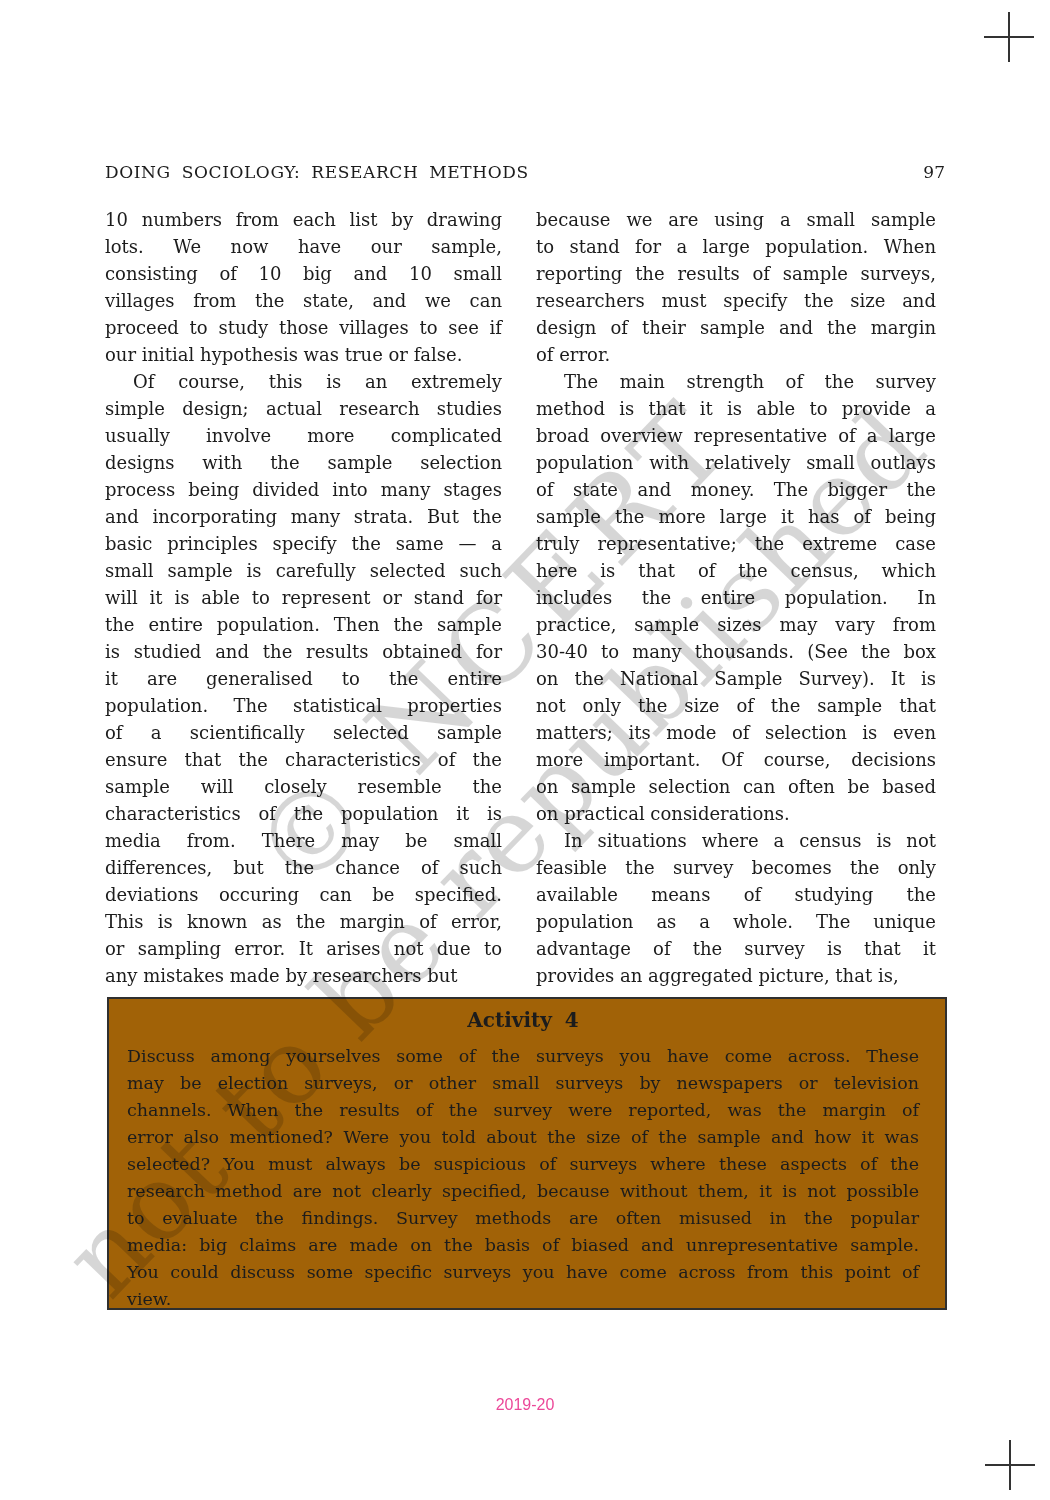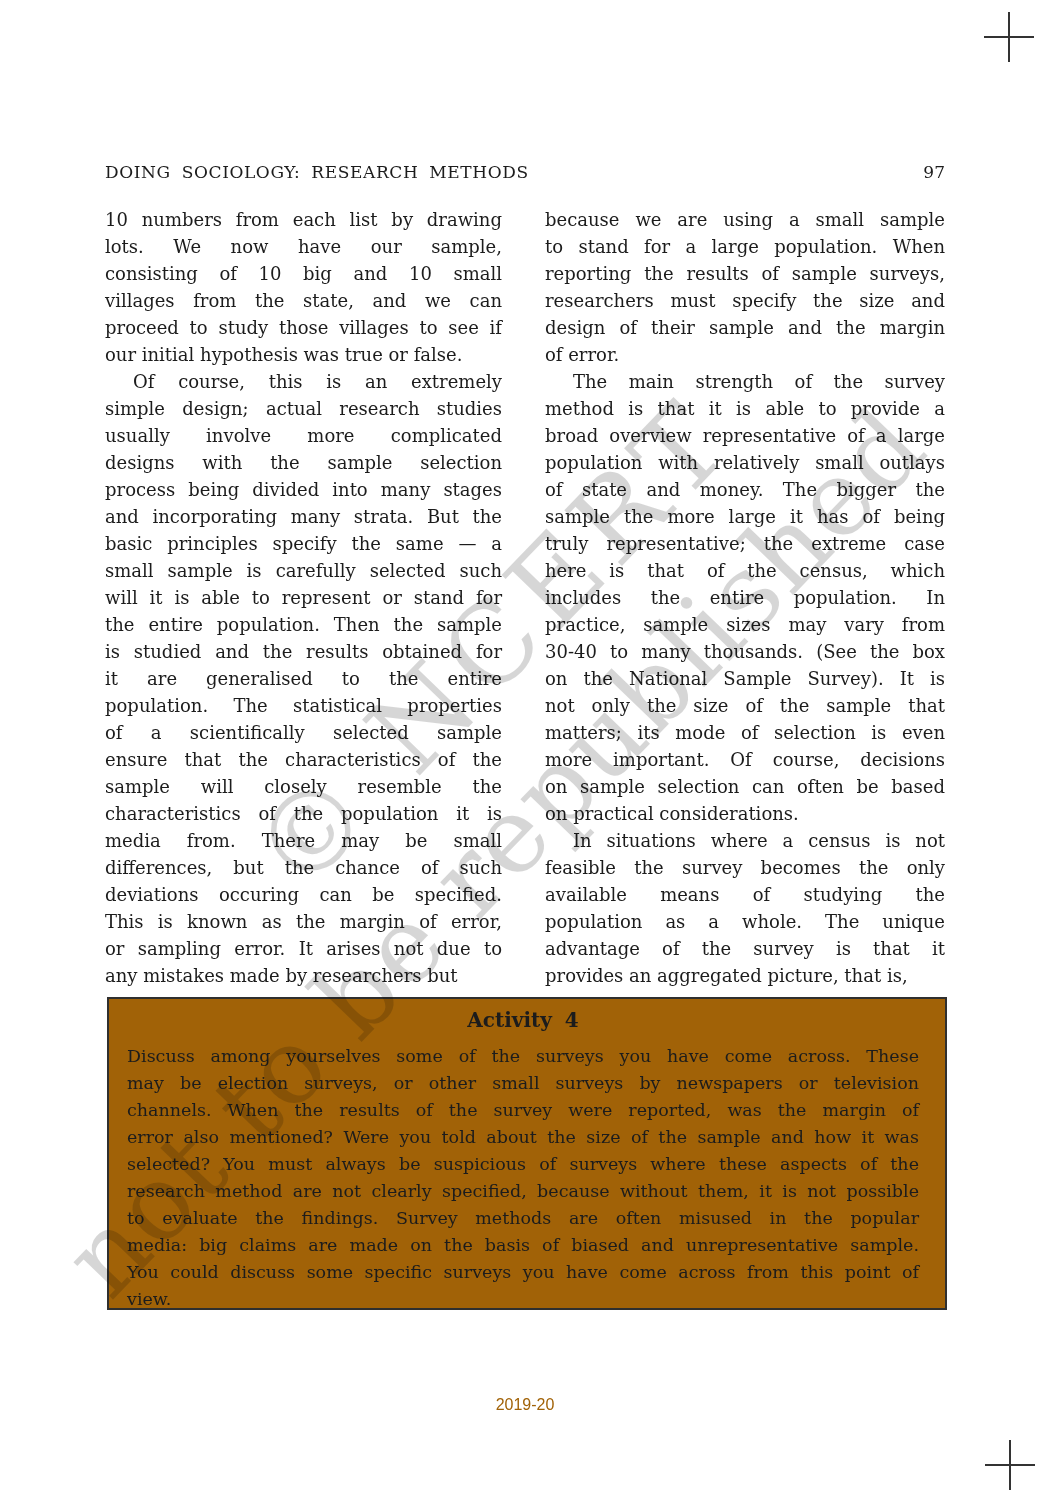--- a/index.html
+++ b/index.html
@@ -16,21 +16,21 @@
   .header {
     position:absolute; left:105px; right:105px; top:162px;
     display:flex; justify-content:space-between; align-items:baseline;
     font-size:17px; letter-spacing:0.6px; word-spacing:5px;
   }
   .pagenum { letter-spacing:0; word-spacing:0; }
 
   
   .columns {
     position:absolute; left:105px; top:206px; width:840px;
-    display:flex; gap:43px;
+    display:flex; gap:34px;
   }
   .col { width:397px; font-size:18px; line-height:27px; }
   .col.right { width:400px; }
   .line { text-align:justify; text-align-last:justify; text-justify:inter-word; }
   .line.lastline { text-align-last:left; }
   .firstline { padding-left:28px; }
 
   
   .activity {
     position:absolute; left:107px; top:997px; width:840px; height:313px;
@@ -40,21 +40,21 @@
   }
   .activity-title {
     text-align:center; font-weight:bold; font-size:20px;
     word-spacing:6px; margin:2px 0 11px 0;
   }
   .activity-lines { font-size:17.5px; line-height:27px; }
 
   
   .footer {
     position:absolute; left:0; right:0; top:1396px; text-align:center;
-    font-family:"Liberation Sans",sans-serif; font-size:16px; color:#a16207;
+    font-family:"Liberation Sans",sans-serif; font-size:16px; color:#ec4899;
   }
 
   
   .watermark {
     position:absolute; z-index:6; pointer-events:none;
     mix-blend-mode:multiply; color:rgba(0,0,0,0.16);
     font-family:"DejaVu Serif",serif; white-space:nowrap;
   }
   .wm1 { left:320px; top:788px; font-size:110px; letter-spacing:10px;
          transform:rotate(-46deg); transform-origin:0 100%; }

